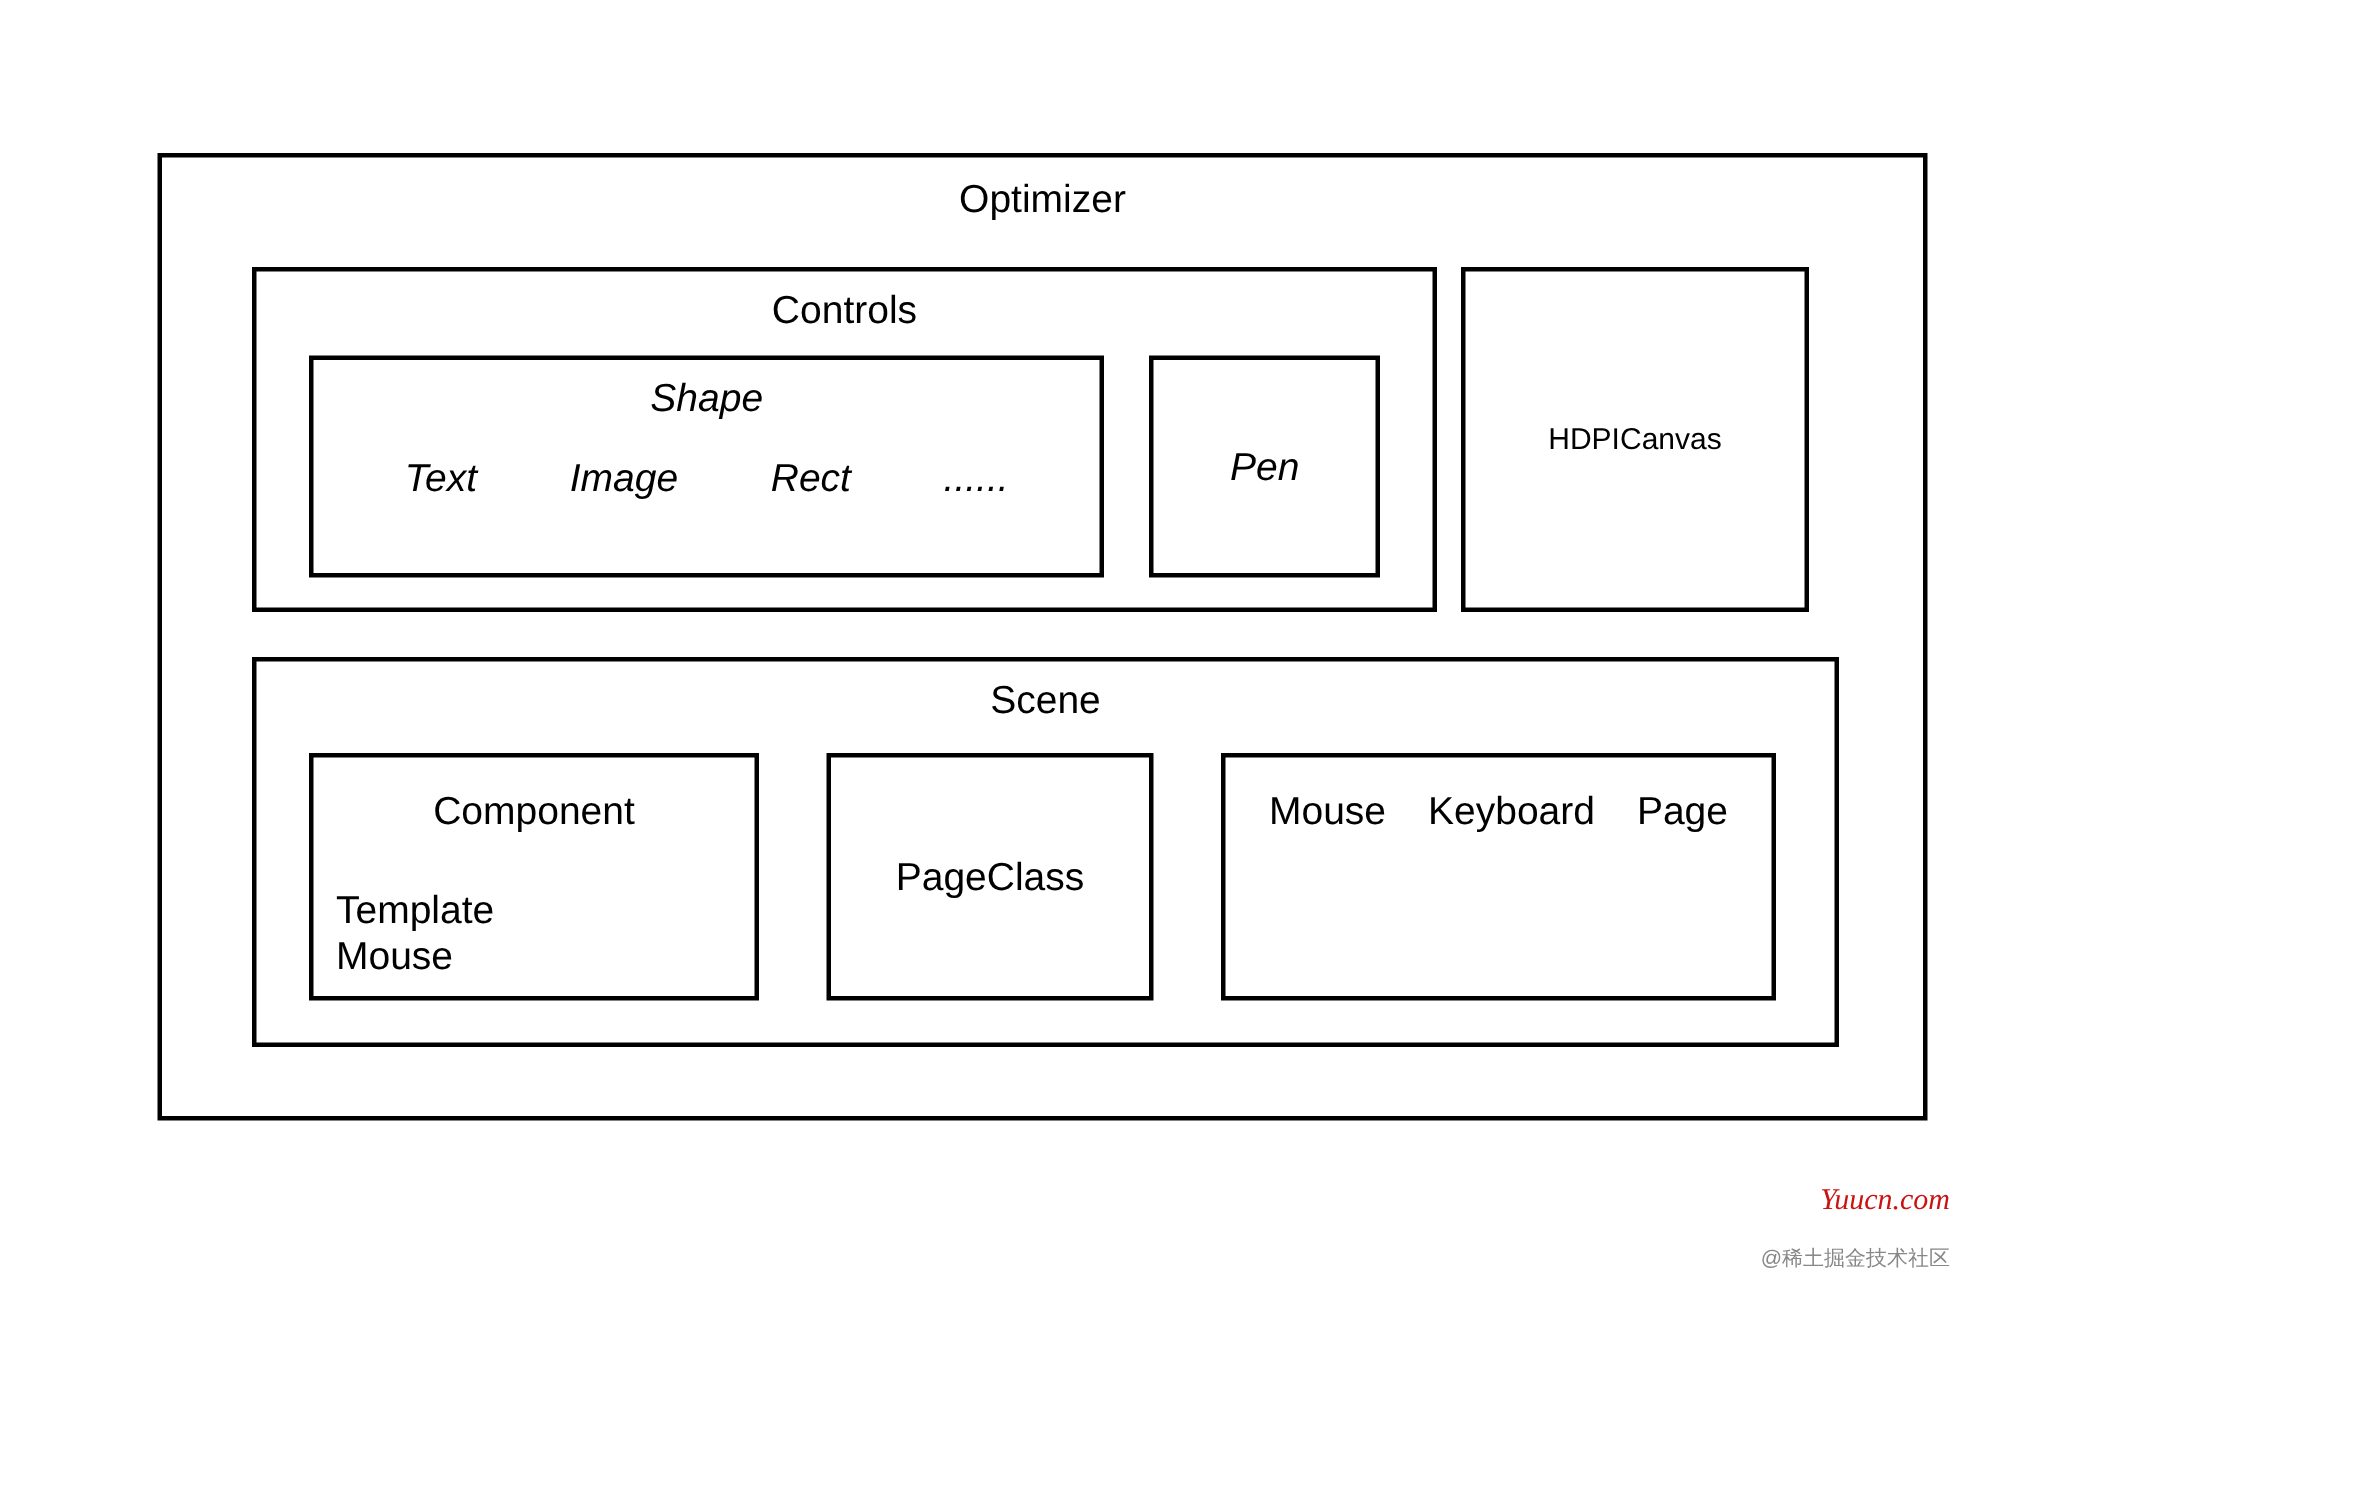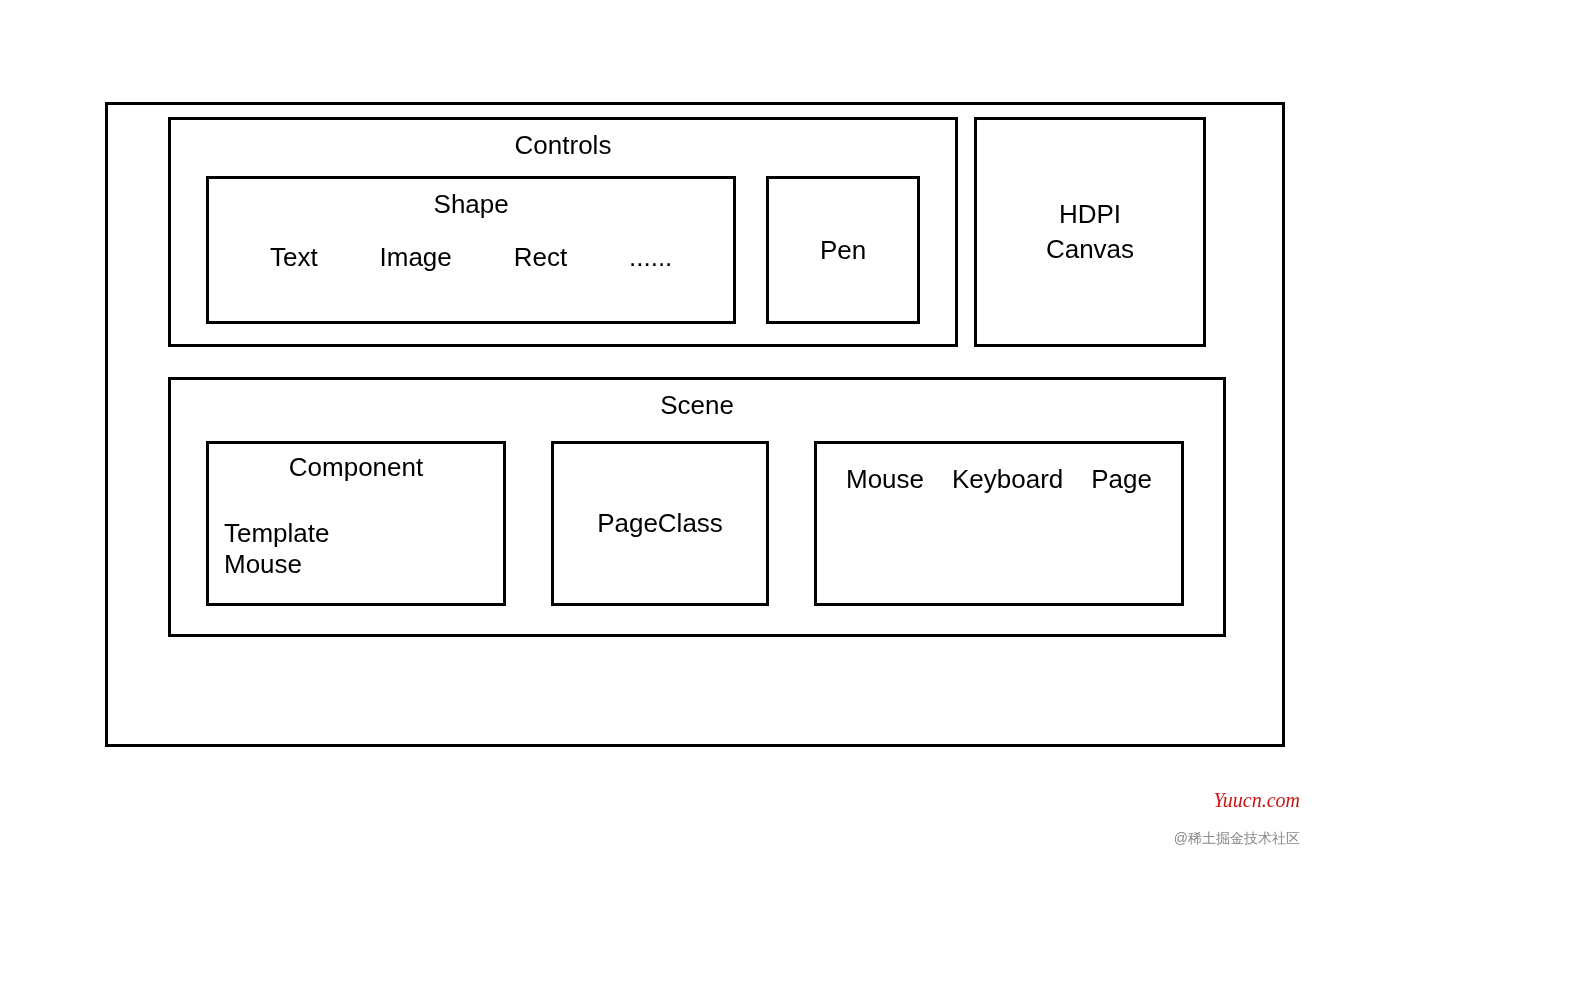--- a/index.html
+++ b/index.html
@@ -43,20 +43,21 @@
     }
     .controls-title {
       text-align: center;
       font-size: 26px;
       margin-bottom: 15px;
     }
     .controls-inner {
       display: flex;
       gap: 30px;
       padding: 0 35px;
+      font-style: italic;
     }
     .shape-box {
       border: 3px solid #000;
       width: 535px;
       height: 148px;
       padding-top: 10px;
     }
     .shape-title {
       text-align: center;
       font-size: 26px;
@@ -75,24 +76,24 @@
       display: flex;
       align-items: center;
       justify-content: center;
       font-size: 26px;
     }
     .hdpi-box {
       border: 3px solid #000;
       width: 232px;
       height: 230px;
       display: flex;
-      flex-direction: column;
+      flex-direction: row;
       align-items: center;
       justify-content: center;
-      font-size: 26px;
+      font-size: 20px;
       line-height: 1.35;
       text-align: center;
     }
     .scene-box {
       border: 3px solid #000;
       width: 1058px;
       height: 260px;
       margin: 0 60px;
       padding-top: 10px;
     }
@@ -103,21 +104,21 @@
     }
     .scene-inner {
       display: flex;
       gap: 45px;
       padding: 0 35px;
     }
     .component-box {
       border: 3px solid #000;
       width: 300px;
       height: 165px;
-      padding-top: 8px;
+      padding-top: 20px;
     }
     .component-title {
       text-align: center;
       font-size: 26px;
       margin-bottom: 35px;
     }
     .component-items {
       display: flex;
       justify-content: space-around;
       padding: 0 15px;
@@ -165,20 +166,21 @@
     .watermark-sub {
       color: #888;
       font-size: 14px;
       margin-top: 18px;
     }
   </style>
 </head>
 <body>
 
 <div class="outer-container">
+  <div class="outer-title">Optimizer</div>
 
   <div class="row-1">
     <div class="controls-box">
       <div class="controls-title">Controls</div>
       <div class="controls-inner">
         <div class="shape-box">
           <div class="shape-title">Shape</div>
           <div class="shape-items">
             <span>Text</span>
             <span>Image</span>

